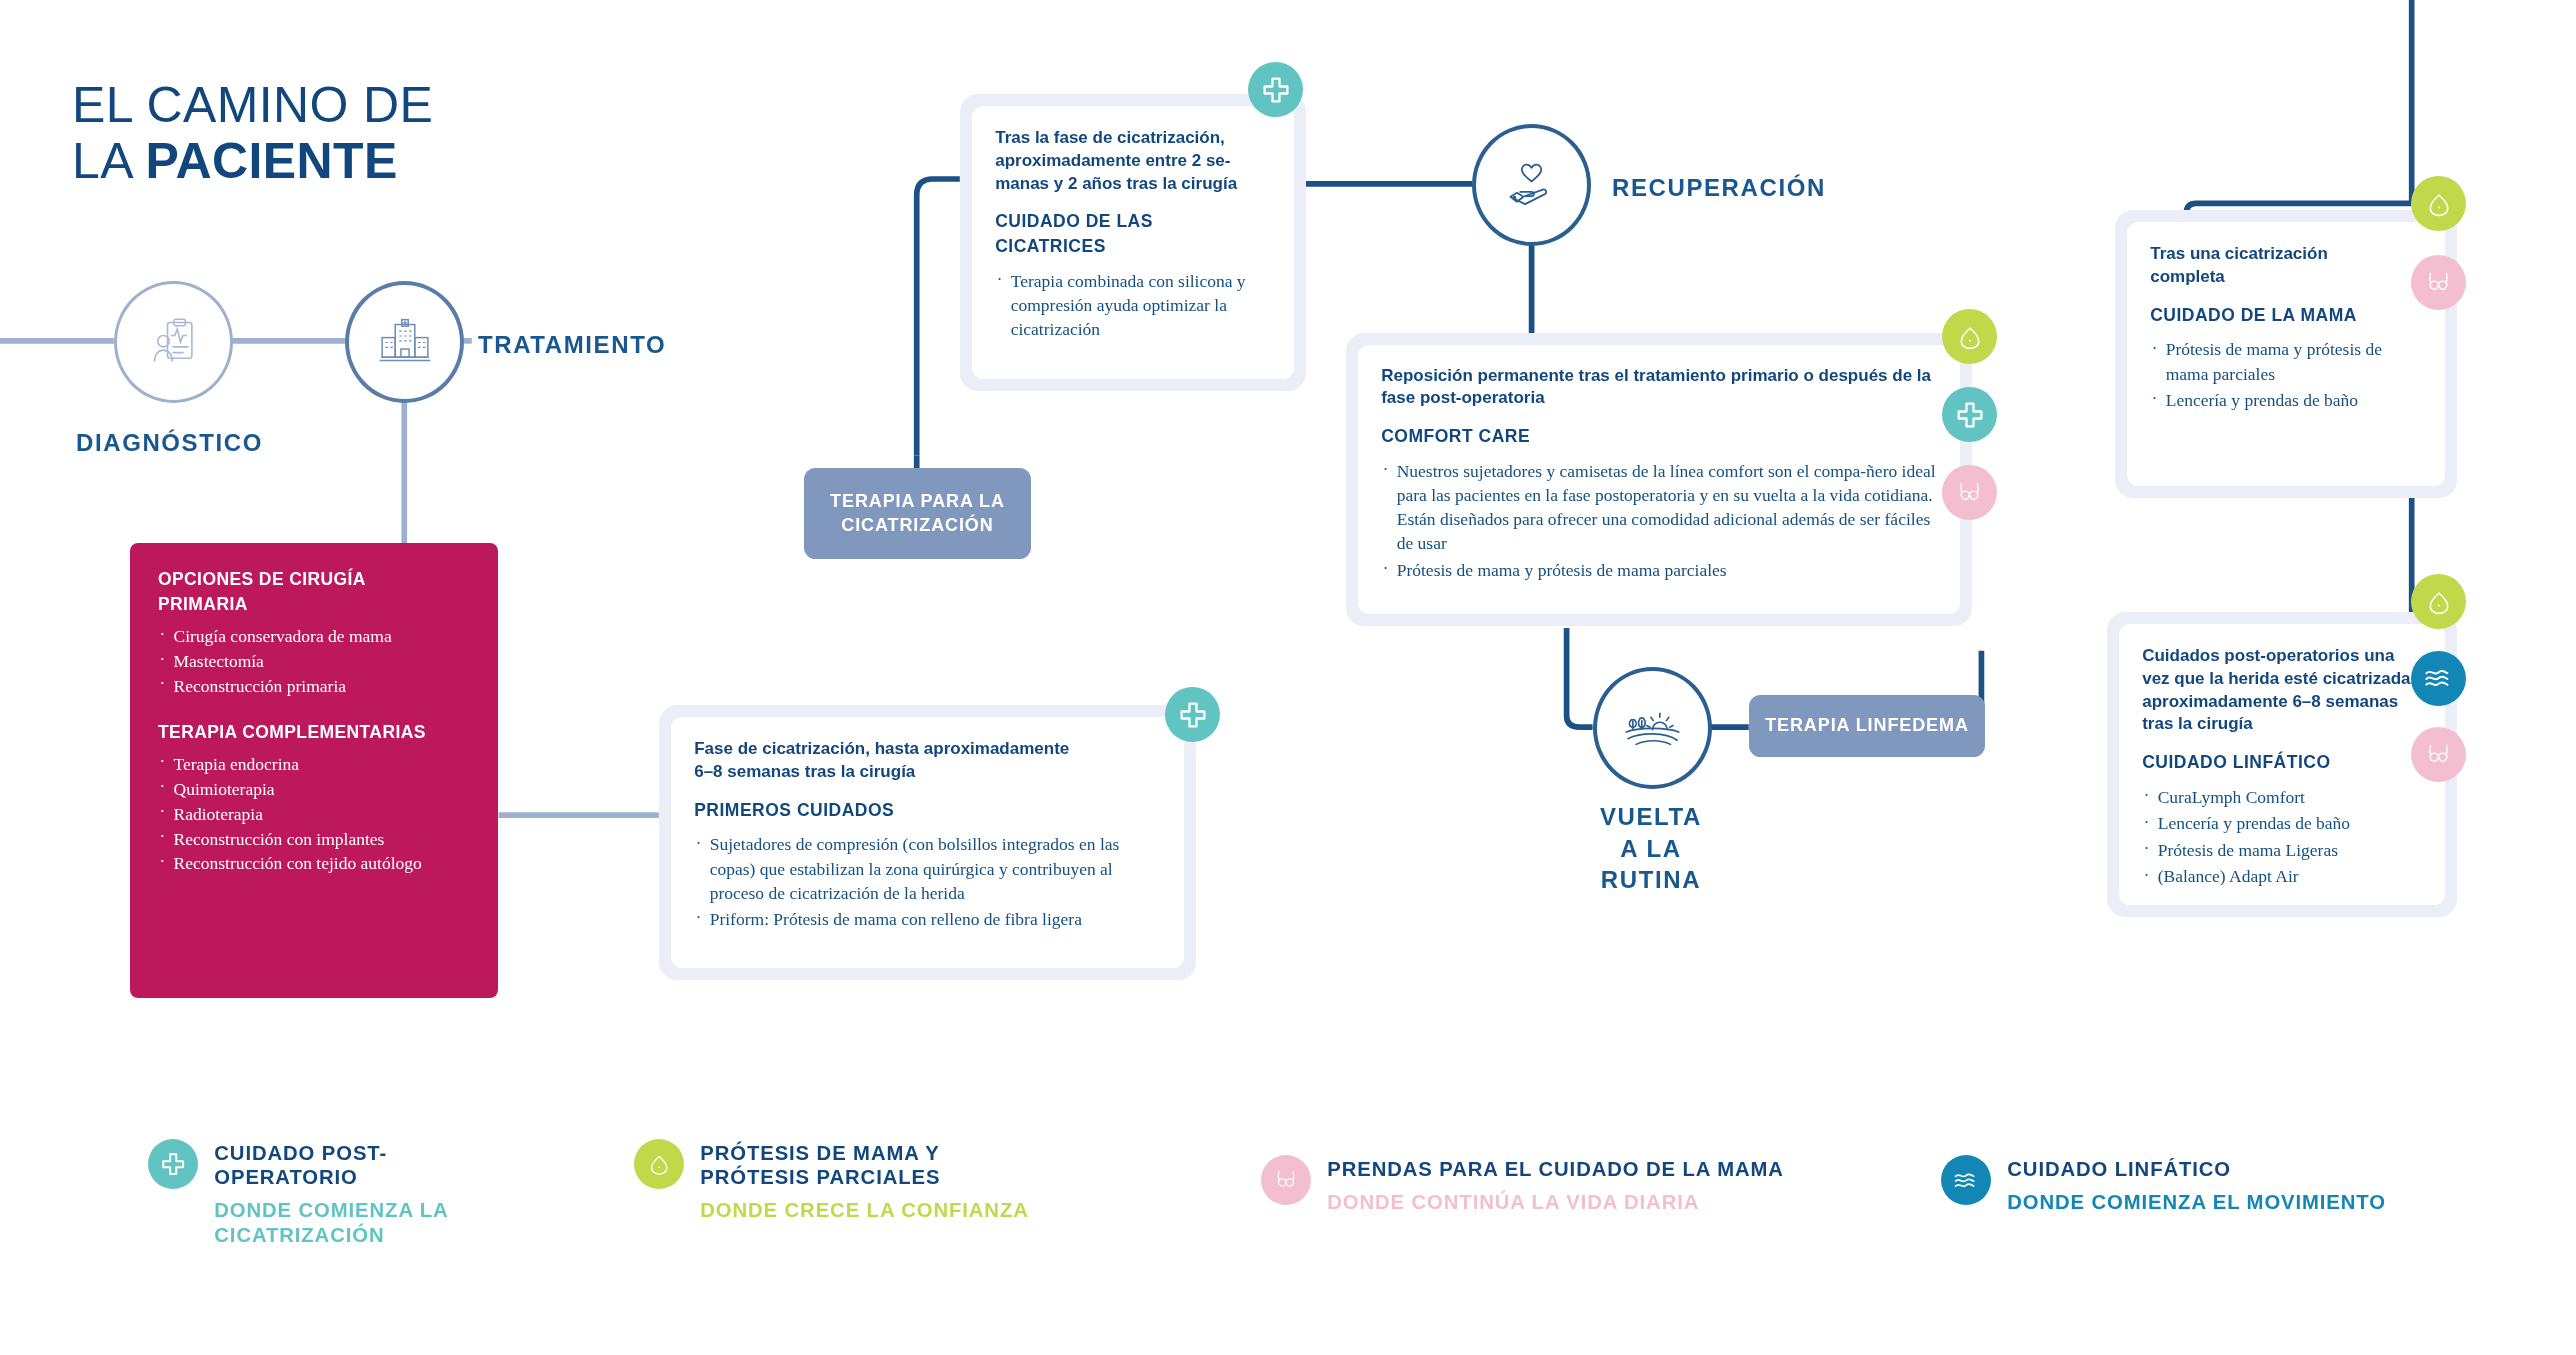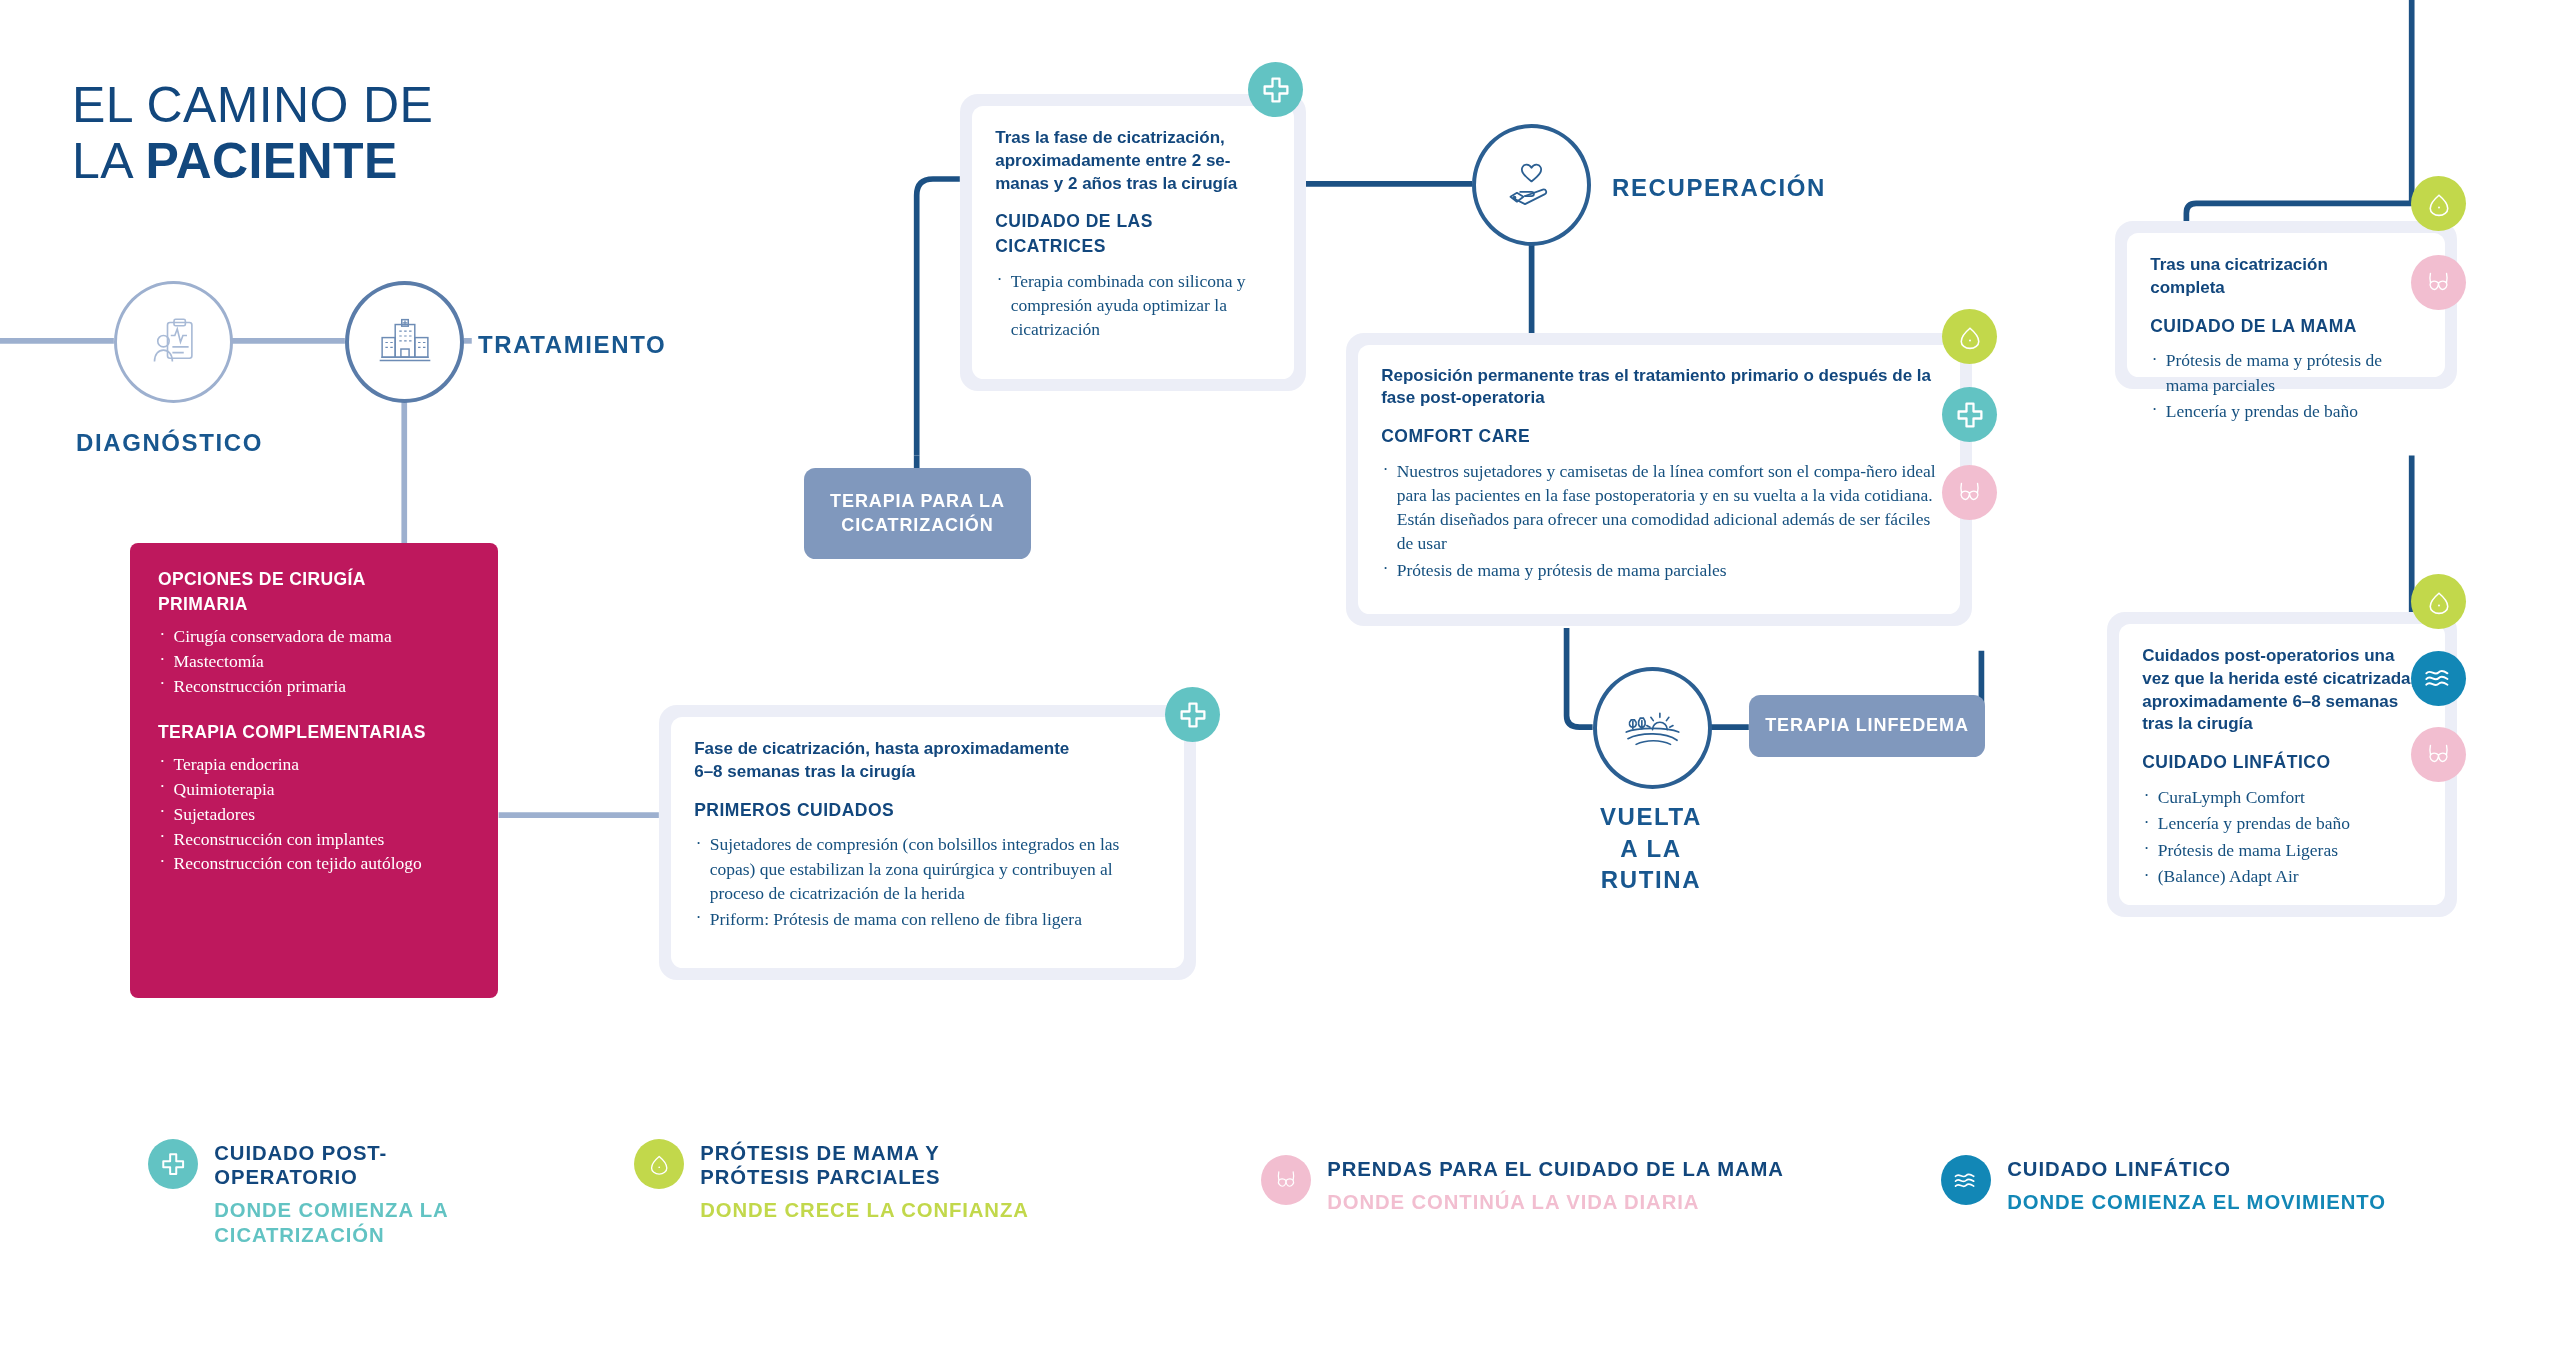--- a/index.html
+++ b/index.html
@@ -296,21 +296,21 @@
 PRIMARIA</div>
     <ul>
       <li>Cirugía conservadora de mama</li>
       <li>Mastectomía</li>
       <li>Reconstrucción primaria</li>
     </ul>
     <div class="sec-head gap" style="white-space:pre-line;">TERAPIA COMPLEMENTARIAS</div>
     <ul>
       <li>Terapia endocrina</li>
       <li>Quimioterapia</li>
-      <li>Sujetadores</li>
+      <li>Radioterapia</li>
     </ul>
     <ul>
       <li>Reconstrucción con implantes</li>
       <li>Reconstrucción con tejido autólogo</li>
     </ul>
   </div>
 
   <div class="card" style="left:960px;top:94px;width:346px;height:297px;">
     <div class="card-inner">
       <div class="lead">Tras la fase de cicatrización, aproximadamente entre 2 se-manas y 2 años tras la cirugía</div>
@@ -367,21 +367,21 @@
   </div>
   <div class="badge" style="left:1942px;top:465px;width:55px;height:55px;background:#f2bed0;">
     <svg width="29" height="26" viewBox="0 0 36 32" fill="none" stroke="#ffffff" stroke-width="1.7" stroke-linecap="round">
       <path d="M8 4 c-1 5 -1 8 0 11"></path>
       <path d="M28 4 c1 5 1 8 0 11"></path>
       <path d="M18 16 c-3 -3 -8 -3 -10 0 c-2 4 2 8 5 8 c3 0 5 -4 5 -8z"></path>
       <path d="M18 16 c3 -3 8 -3 10 0 c2 4 -2 8 -5 8 c-3 0 -5 -4 -5 -8z"></path>
     </svg>
   </div>
 
-  <div class="card" style="left:2115px;top:221px;width:342px;height:168px;">
+  <div class="card" style="left:2115px;top:210px;width:342px;height:288px;">
     <div class="card-inner">
       <div class="lead" style="white-space:pre-line;">Tras una cicatrización
 completa</div>
       <div class="head">CUIDADO DE LA MAMA</div>
       <ul>
         <li>Prótesis de mama y prótesis de mama parciales</li>
         <li>Lencería y prendas de baño</li>
       </ul>
     </div>
   </div>

